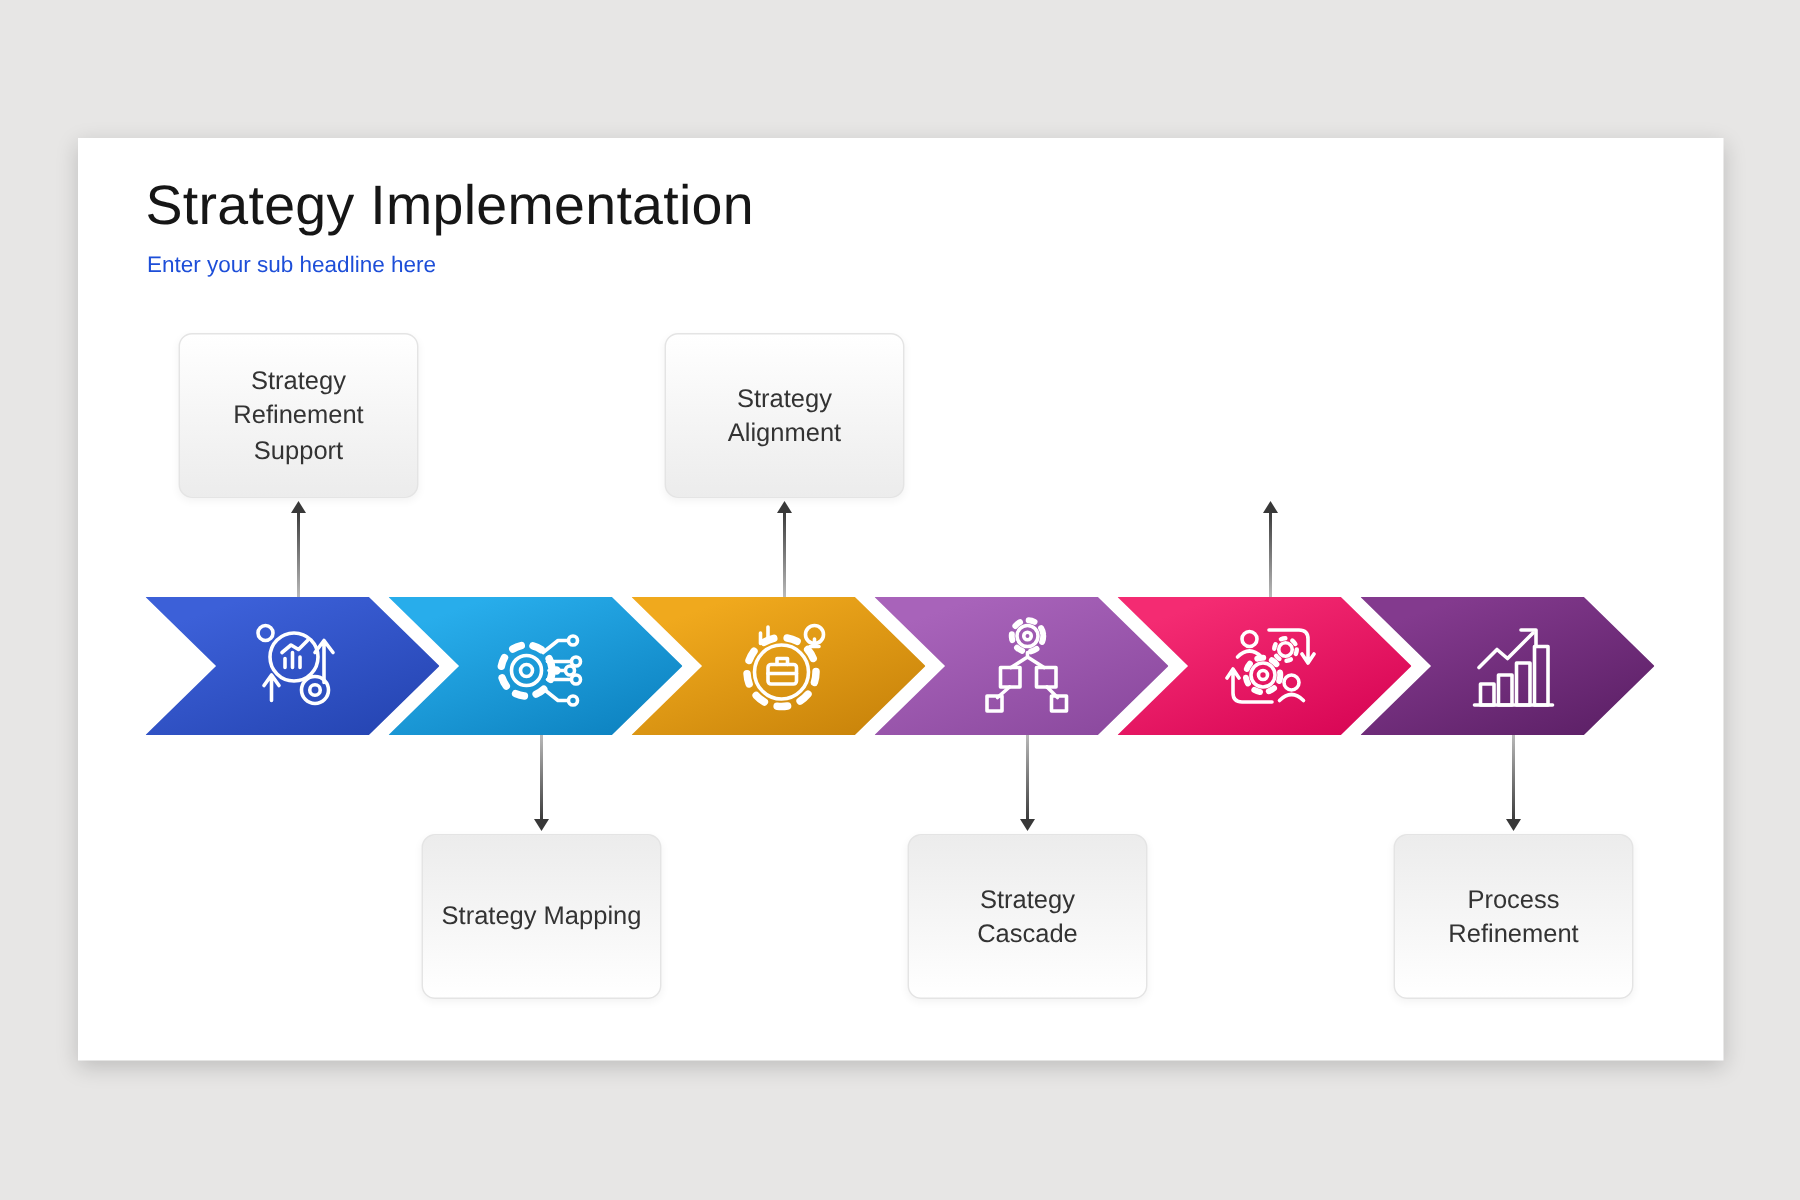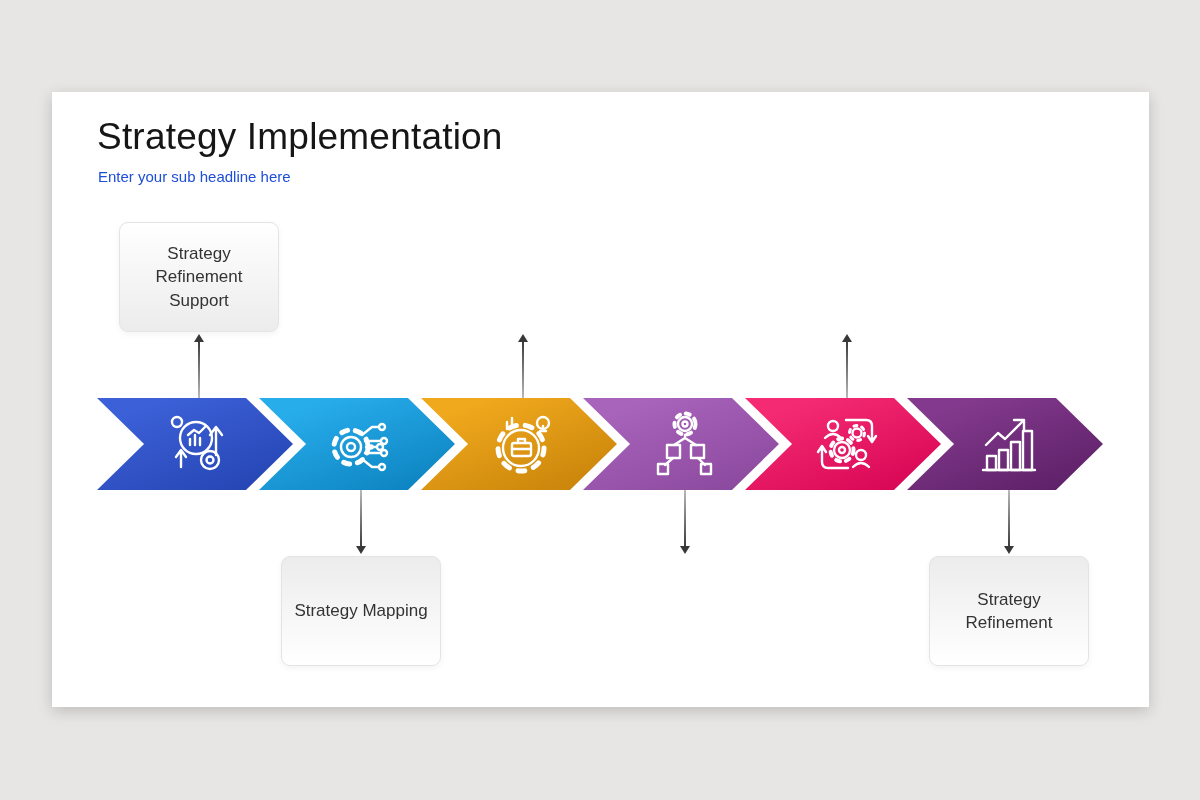--- a/index.html
+++ b/index.html
@@ -38,26 +38,32 @@
 
 <div class="page">
   <div class="slide">
 
     <div class="title">Strategy Implementation</div>
     <div class="subtitle">Enter your sub headline here</div>
 
     <div class="label-box top" style="left:67px">
       <span>Strategy Refinement Support</span>
     </div>
+    <div class="label-box top" style="left:391px">
+      <span>Strategy Alignment</span>
+    </div>
 
     <div class="label-box bottom" style="left:229px">
       <span>Strategy Mapping</span>
     </div>
+    <div class="label-box bottom" style="left:553px">
+      <span>Strategy Cascade</span>
+    </div>
     <div class="label-box bottom" style="left:877px">
-      <span>Strategy Refinement</span>
+      <span>Process Refinement</span>
     </div>
 
     <div class="connector up" style="left:140px">
       <div class="conn-head-up"></div>
       <div class="conn-line"></div>
     </div>
     <div class="connector up" style="left:464px">
       <div class="conn-head-up"></div>
       <div class="conn-line"></div>
     </div>

